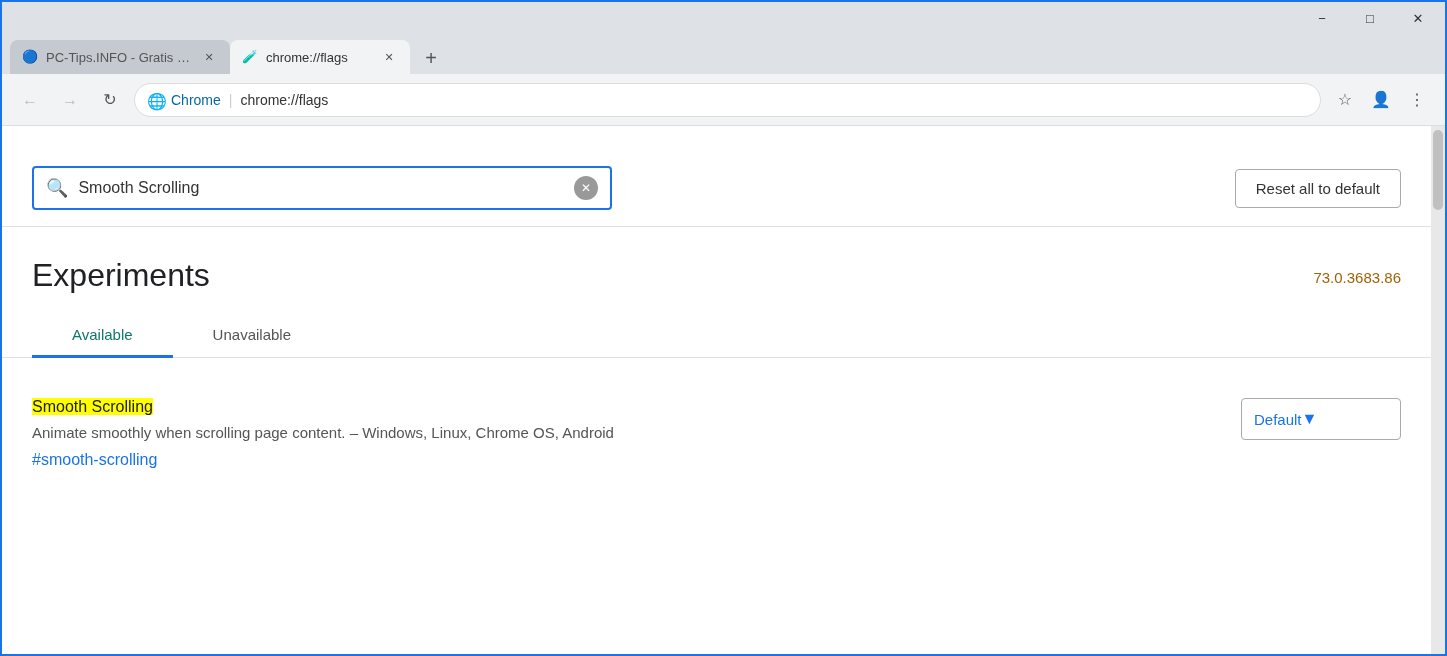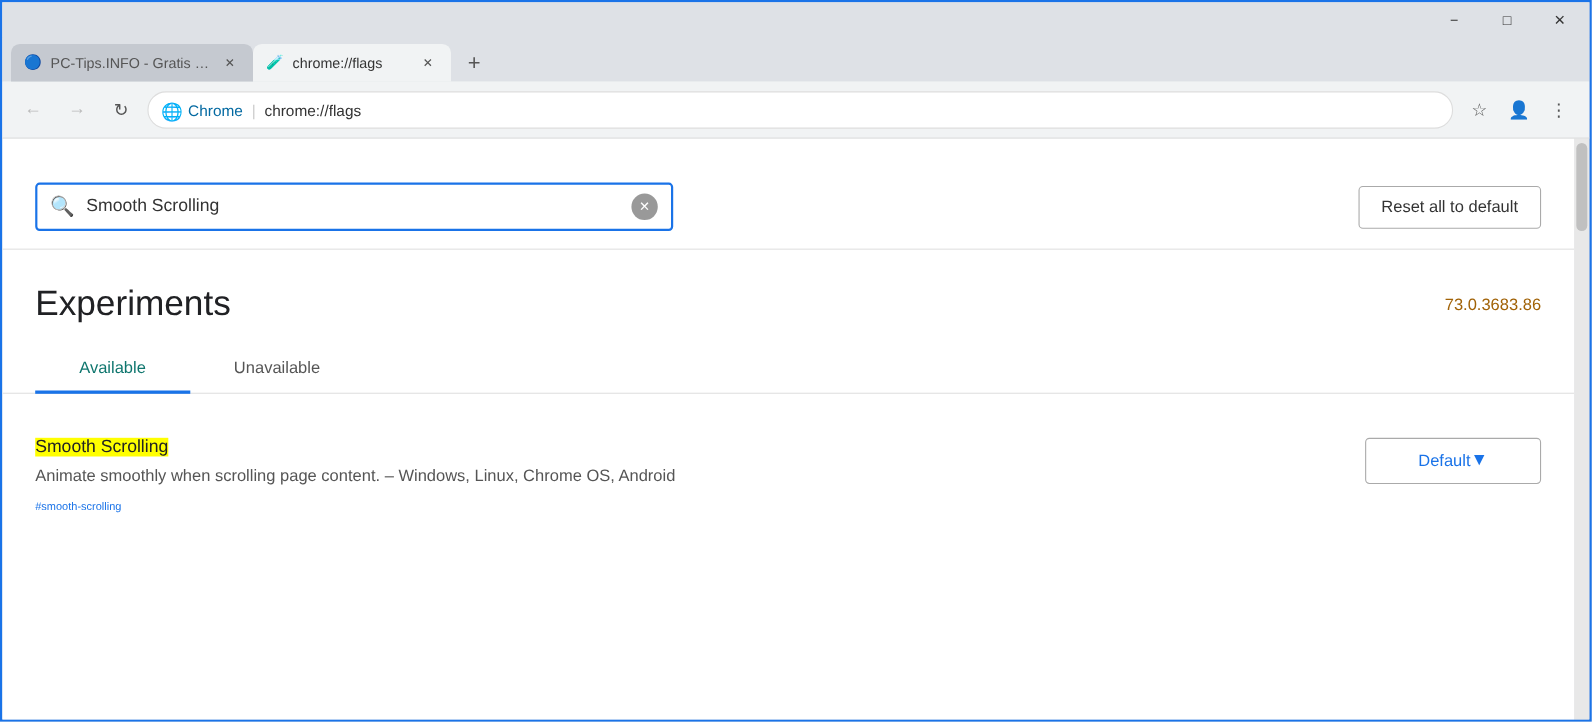--- a/index.html
+++ b/index.html
@@ -305,35 +305,35 @@
     .flag-name span.highlight {
       background-color: yellow;
     }
     .flag-description {
       font-size: 15px;
       color: #555;
       margin-bottom: 6px;
       line-height: 1.5;
     }
     .flag-link {
-      font-size: 10px;
+      font-size: 16px;
       color: #1a73e8;
       text-decoration: none;
     }
     .flag-dropdown {
       display: flex;
       align-items: center;
       border: 1px solid #aaa;
       border-radius: 4px;
       padding: 8px 12px;
       font-size: 15px;
       color: #1a73e8;
       cursor: pointer;
       min-width: 160px;
-      justify-content: center;
+      justify-content: flex-start;
       background: white;
       height: 42px;
       flex-shrink: 0;
     }
     .dropdown-arrow {
       color: #1a73e8;
       font-size: 16px;
     }
 
     .main-area {

